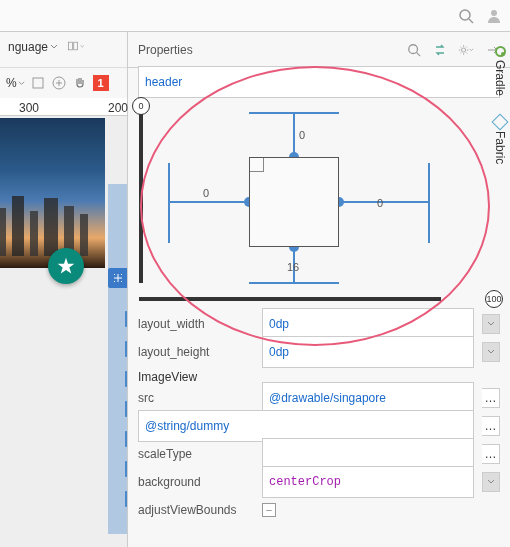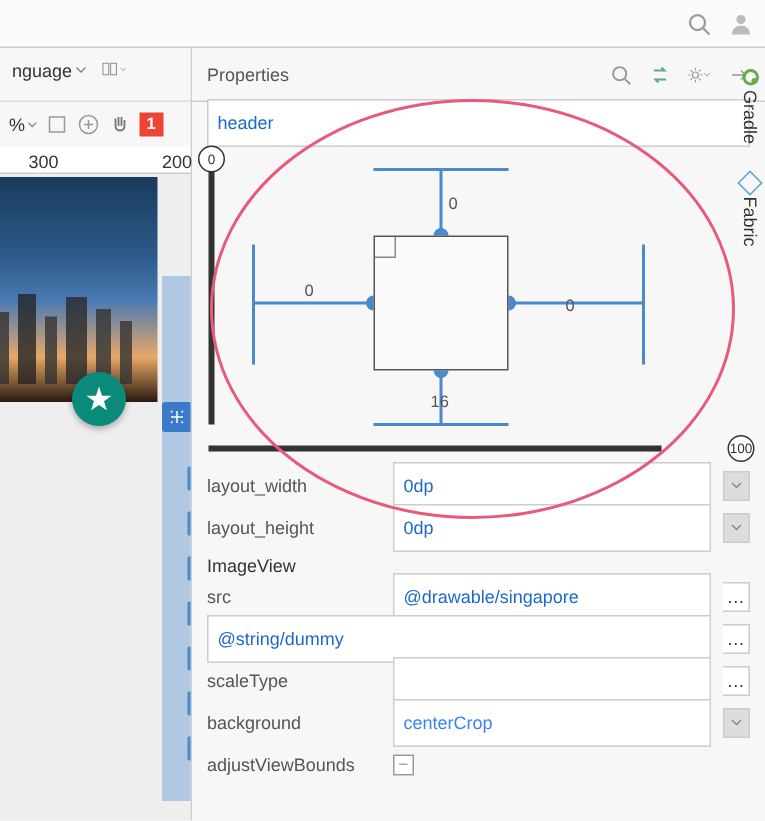--- a/index.html
+++ b/index.html
@@ -261,21 +261,21 @@
       <input class="prop-field" value="@string/dummy" style="">
       <span class="drop-arrow" style="background:#fff;border-left:none">…</span>
     </div>
     <div class="prop-row">
       <span class="prop-label">scaleType</span>
       <input class="prop-field black" value="" style="">
       <span class="drop-arrow" style="background:#fff;border-left:none">…</span>
     </div>
     <div class="prop-row">
       <span class="prop-label">background</span>
-      <input class="prop-field drop black" style="color: #3b82f6;" value="centerCrop">
+      <input class="prop-field drop black" style="color: #a21caf; font-family: Liberation Mono, monospace;" value="centerCrop">
       <span class="drop-arrow">
           <svg width="8" height="8" viewBox="0 0 8 8">
             <path d="M1 2l3 3 3-3" stroke="#888" fill="none"></path>
           </svg>
         </span>
     </div>
     <div class="prop-row">
       <span class="prop-label">adjustViewBounds</span>
       <div style="flex:1;display:flex;align-items:center">
           <div style="width:14px;height:14px;border:1px solid #999;background:#fff;color:#888;font-size:10px;line-height:12px;text-align:center">–</div>

